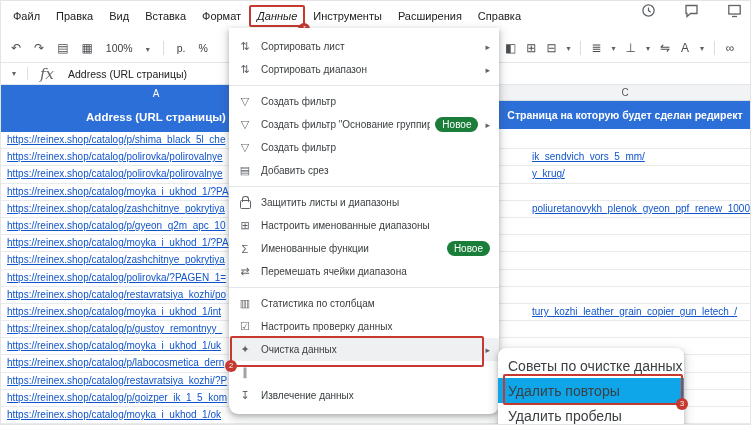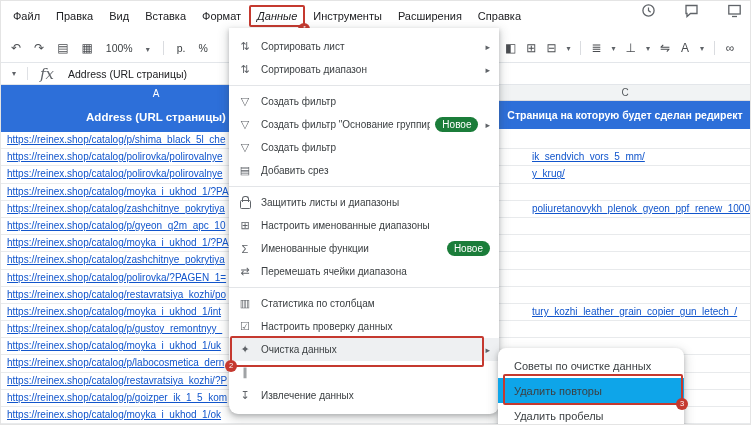--- a/index.html
+++ b/index.html
@@ -62,21 +62,21 @@
   .dbadge{background:#1b7d3a;color:#fff;font-size:10px;padding:2px 7px;border-radius:9px;margin-left:5px;flex:none;}
   .darrow{color:#5f6368;font-size:9px;margin-left:7px;flex:none;}
   .dsep{height:1px;background:#e3e5e8;margin:4px 0;}
   .css-lock{display:inline-block;width:9px;height:7px;border:1px solid #5f6368;border-radius:1.5px;position:relative;margin-top:4px;}
   .css-lock::before{content:"";position:absolute;left:1px;top:-5px;width:5px;height:5px;
     border:1px solid #5f6368;border-bottom:none;border-radius:3px 3px 0 0;}
 
   
   .submenu{position:absolute;left:497px;top:347px;width:186px;background:#fff;z-index:40;
     border-radius:8px;box-shadow:0 2px 4px rgba(60,64,67,.3),0 4px 10px 3px rgba(60,64,67,.15);padding:5px 0;}
-  .sitem{height:25px;display:flex;align-items:center;padding-left:16px;font-size:11px;color:#3c4043;}
+  .sitem{height:25px;display:flex;align-items:center;padding-left:10px;font-size:14px;color:#3c4043;}
   .sitem.hl{background:#0ea5e9;}
 
   
   .red-box{position:absolute;border:2px solid #c5392f;border-radius:2px;z-index:50;}
   .box-cleanup{left:229px;top:335px;width:250px;height:27px;}
   .box-repeat{left:502px;top:373px;width:176px;height:27px;}
 </style>
 </head>
 <body>
 

